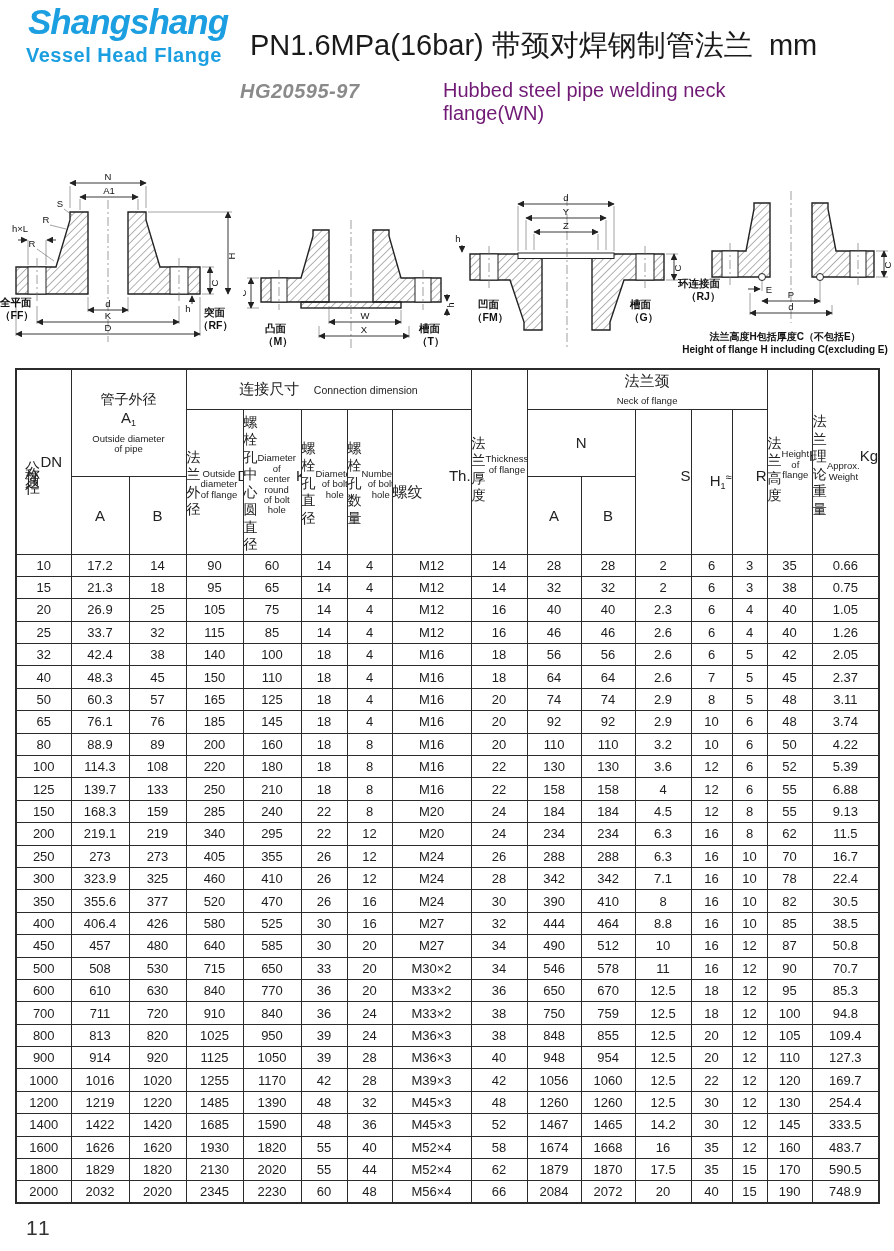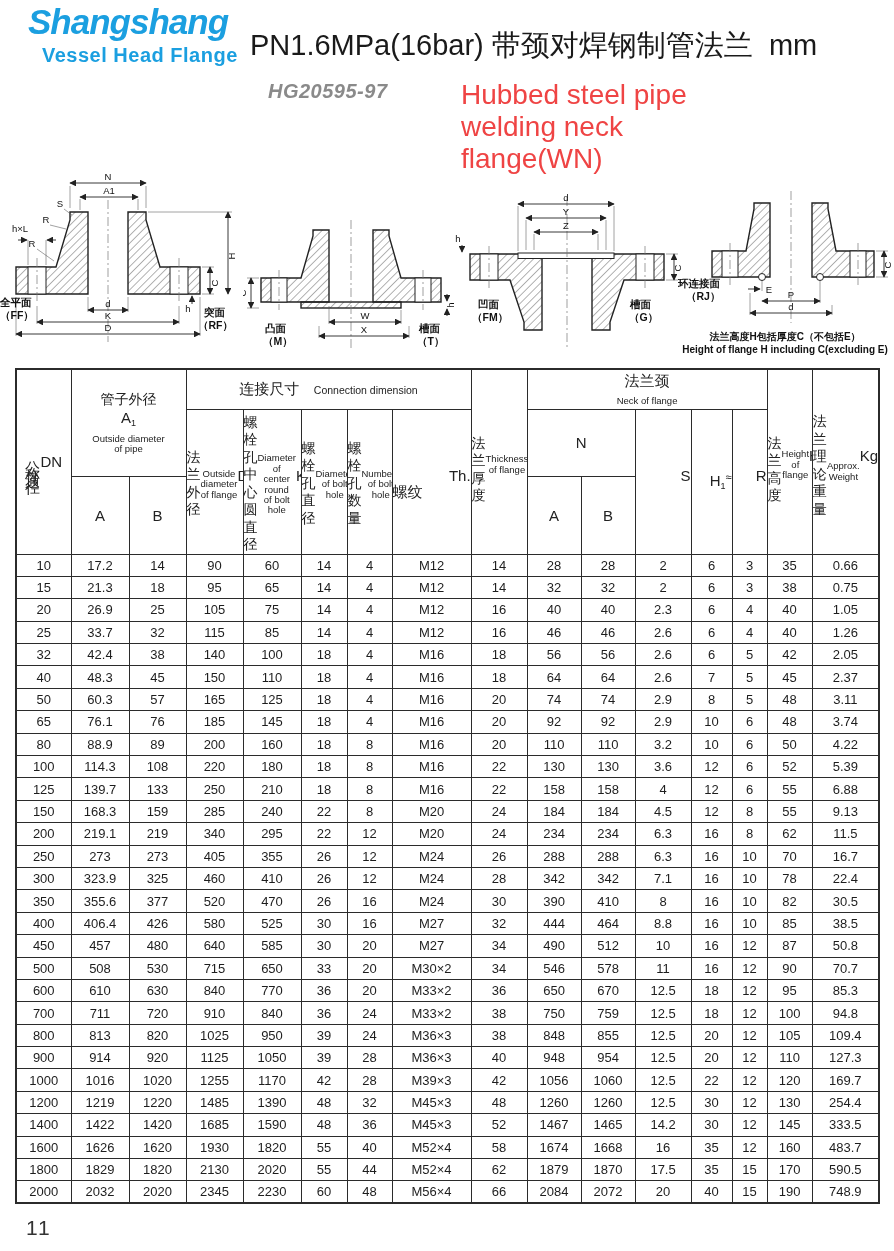--- a/index.html
+++ b/index.html
@@ -4,24 +4,24 @@
 <style>
   * { margin:0; padding:0; box-sizing:border-box; }
   html,body { width:894px; height:1251px; background:#ffffff; overflow:hidden;
     font-family:"Liberation Sans","DejaVu Sans",sans-serif; color:#222; }
   .abs { position:absolute; }
   #page { position:relative; width:726px; height:1251px; background:#fff; }
 
   
   #logo-name { left:28px; top:2px; font-size:35px; font-weight:bold; font-style:italic;
     letter-spacing:-1px; }
-  #logo-tagline { left:42px; top:44px; font-size:20px; font-weight:600; letter-spacing:0.5px; }
+  #logo-tagline { left:26px; top:44px; font-size:20px; font-weight:600; letter-spacing:0.5px; }
   #page-title { left:250px; top:26px; font-size:29px; color:#1a1a1a; white-space:pre; }
-  #standard-code { left:268px; top:80px; font-size:20px; font-weight:bold; font-style:italic; color:#8a8a8a; letter-spacing:0.5px;text-align:right;}
-  #subtitle-en { left:443px; top:79px; font-size:28px; color:#ef4444;margin-left:18px; }
+  #standard-code { left:240px; top:80px; font-size:20px; font-weight:bold; font-style:italic; color:#8a8a8a; letter-spacing:0.5px;text-align:right;}
+  #subtitle-en { left:443px; top:79px; font-size:20px; color:#701a75; }
   #page-number { left:26px; top:1216px; font-size:21px; color:#333; letter-spacing:2px; }
 
   
   svg { display:block; }
   .outline { stroke:#222; stroke-width:1.4; stroke-linejoin:miter; }
   .hole { fill:#fff; stroke:#222; stroke-width:1; }
   .cl { stroke:#777; stroke-width:0.7; stroke-dasharray:9 3 2 3; fill:none; }
   .dim { stroke:#222; stroke-width:0.9; fill:none; }
   .ext { stroke:#555; stroke-width:0.55; fill:none; }
   .dt { font-size:9.5px; fill:#111; text-anchor:middle; }

